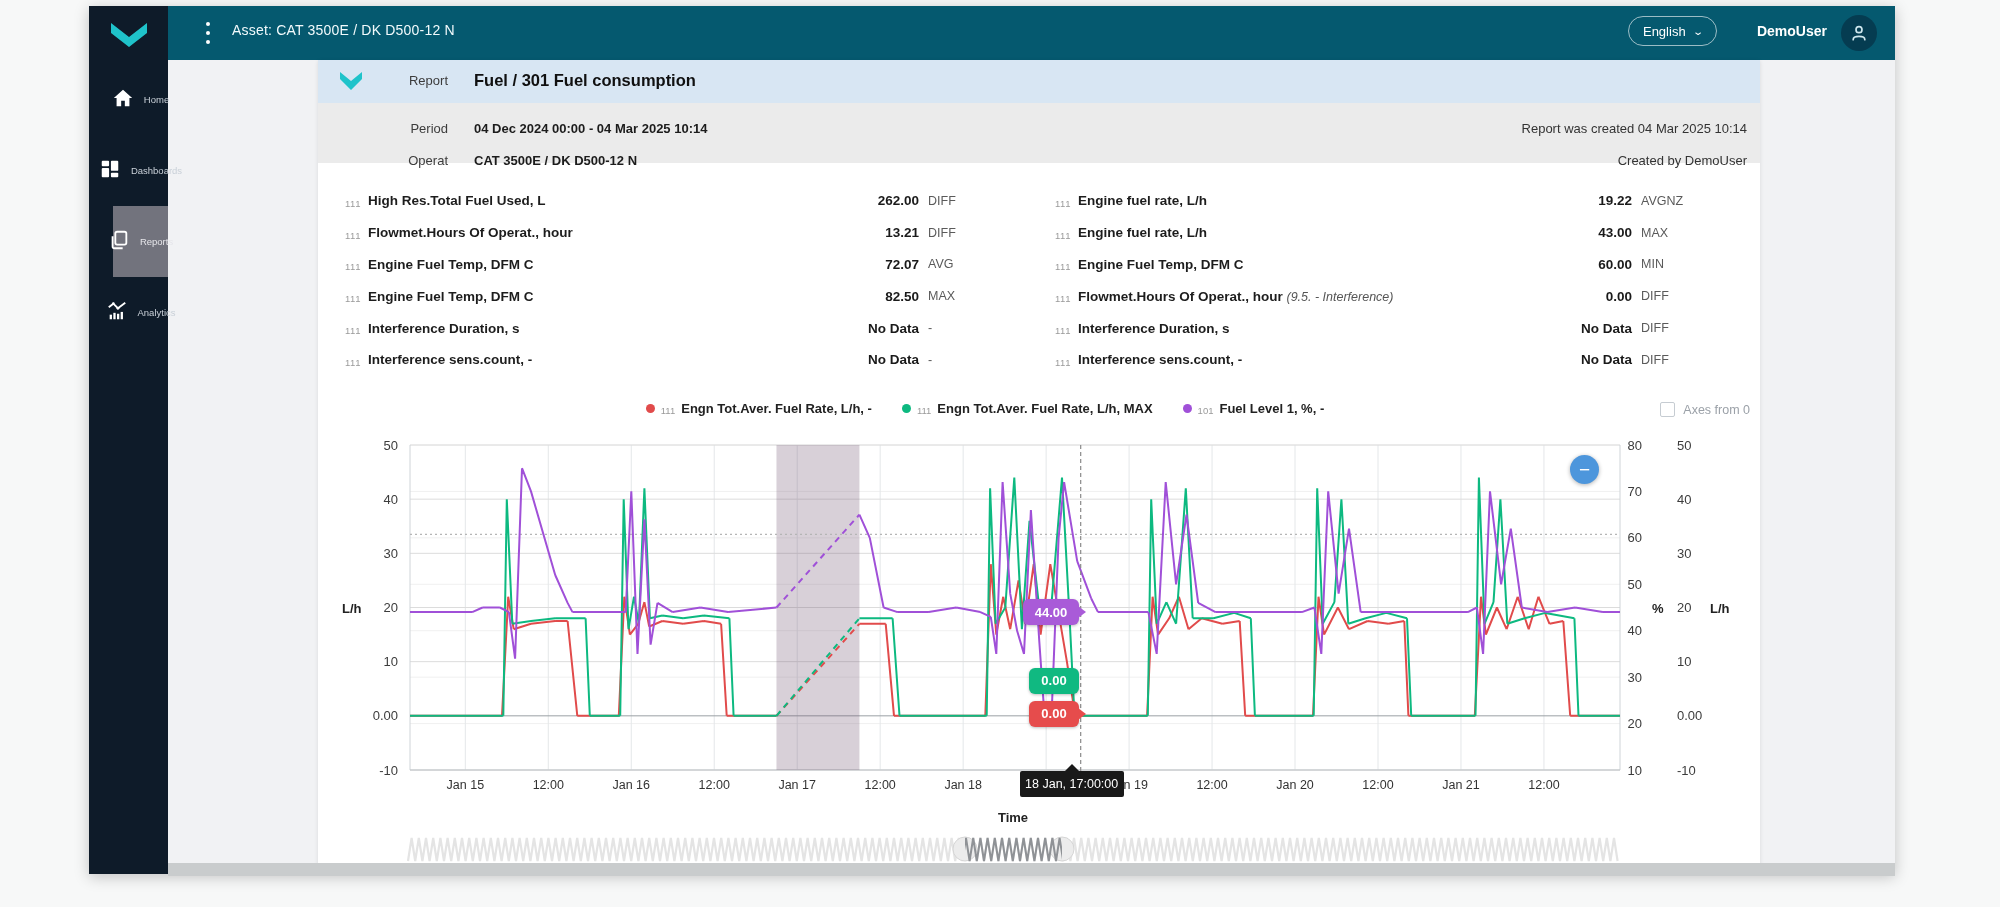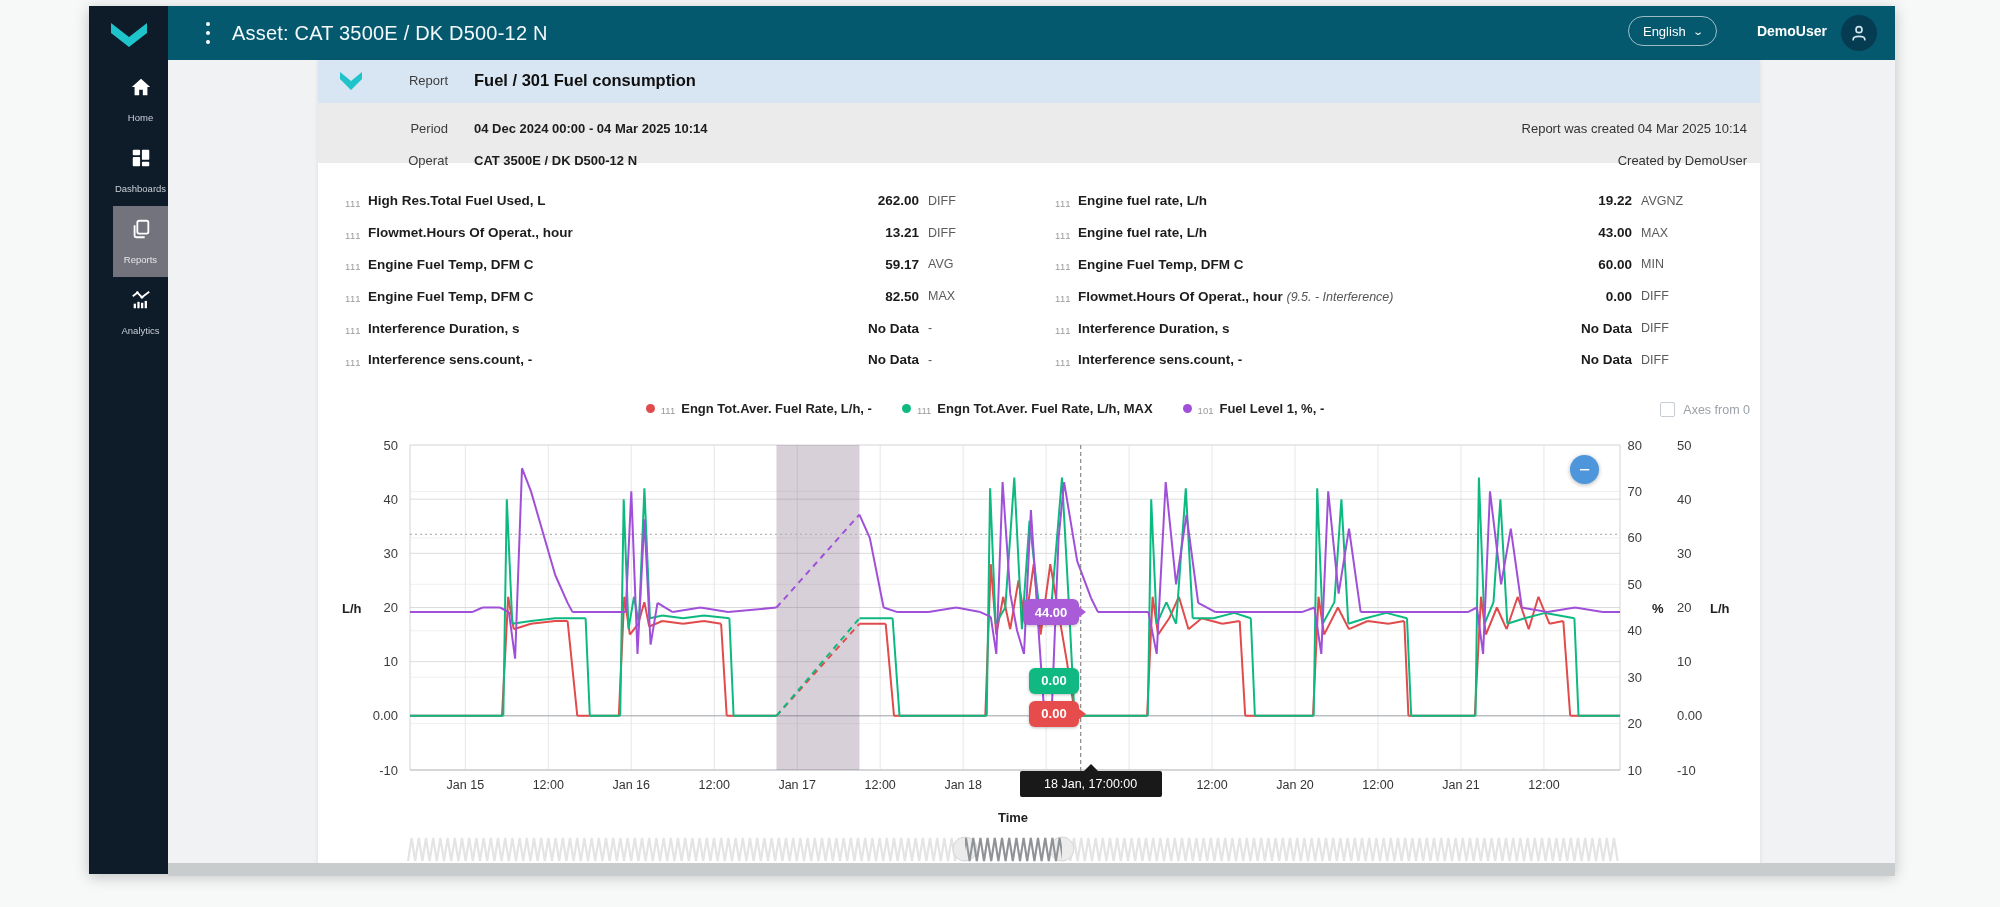--- a/index.html
+++ b/index.html
@@ -7,31 +7,31 @@
   body {
     width:2000px; height:907px; position:relative; overflow:hidden;
     background:#f7f8f8; font-family:"Liberation Sans", sans-serif; color:#222;
   }
   .app { position:absolute; left:89px; top:6px; width:1806px; height:868px;
          background:#f1f2f4; box-shadow:0 3px 14px rgba(0,0,0,.22); }
   
   .topbar { position:absolute; left:79px; top:0; width:1727px; height:54px; background:#05596f; }
   .kebab { position:absolute; left:38px; top:16px; width:6px; height:22px; display:flex; flex-direction:column; justify-content:space-between; cursor:pointer; }
   .kebab i { width:4px; height:4px; border-radius:50%; background:#fff; }
-  .topbar-title { position:absolute; left:64px; top:16px; font-size:20px; color:#f2fafc; letter-spacing:.2px; }
+  .topbar-title { position:absolute; left:64px; top:16px; font-size:14px; color:#f2fafc; letter-spacing:.2px; }
   .lang-btn { position:absolute; right:178px; top:10px; height:30px; padding:0 14px; border:1px solid rgba(255,255,255,.6);
               border-radius:15px; color:#fff; font-size:13px; display:flex; align-items:center; gap:8px; cursor:pointer; }
   .lang-caret { font-size:10px; transform:scaleX(1.4); }
   .username { position:absolute; right:68px; top:17px; color:#fff; font-size:14px; font-weight:600; }
   .avatar { position:absolute; right:18px; top:9px; width:36px; height:36px; border-radius:50%; background:#053c51;
             display:flex; align-items:center; justify-content:center; cursor:pointer; }
   
   .sidebar { position:absolute; left:0; top:0; width:79px; height:868px; background:#0e1b29; }
   .logo { height:58px; display:flex; align-items:center; justify-content:center; }
-  .side-item { height:71px; display:flex; flex-direction:column; align-items:center; justify-content:center; gap:10px; cursor:pointer;margin-left:24px; }
+  .side-item { height:71px; display:flex; flex-direction:row; align-items:center; justify-content:center; gap:10px; cursor:pointer;margin-left:24px; }
   .side-item .lbl { font-size:9.5px; color:#c9d0d8; }
   .side-item.active { background:#72737d; }
   .side-item.active .lbl { color:#e6e6ea; }
   
   .card { position:absolute; left:229px; top:54px; width:1442px; height:809px; background:#fff; box-shadow:0 1px 4px rgba(0,0,0,.10); }
   .card-head { position:absolute; left:0; top:0; width:100%; height:43px; background:#d8e6f3; }
   .card-head .chev { position:absolute; left:20px; top:11px; }
   .lbl-col { position:absolute; left:0; width:130px; text-align:right; font-size:13px; color:#3c3c3c; }
   .report-title { position:absolute; left:156px; top:11px; font-size:16.5px; font-weight:700; color:#101010; }
   .meta { position:absolute; left:0; top:43px; width:100%; height:60px; background:#ebebeb; }
@@ -172,21 +172,21 @@
         </div>
         <div class="stat-row">
           <span class="stat-prefix">111</span>
           <span class="stat-label">Flowmet.Hours Of Operat., hour</span>
           <span class="stat-value">13.21</span>
           <span class="stat-agg">DIFF</span>
         </div>
         <div class="stat-row">
           <span class="stat-prefix">111</span>
           <span class="stat-label">Engine Fuel Temp, DFM C</span>
-          <span class="stat-value">59.17</span>
+          <span class="stat-value">72.07</span>
           <span class="stat-agg">AVG</span>
         </div>
         <div class="stat-row">
           <span class="stat-prefix">111</span>
           <span class="stat-label">Engine Fuel Temp, DFM C</span>
           <span class="stat-value">82.50</span>
           <span class="stat-agg">MAX</span>
         </div>
         <div class="stat-row">
           <span class="stat-prefix">111</span>
@@ -344,21 +344,21 @@
             <text x="1225.942857142857" y="352" text-anchor="middle" font-size="12.5" fill="#333">12:00</text>
           </svg></div>
       <div class="axis-unit" style="left:24px; top:164px;">L/h</div>
       <div class="axis-unit" style="left:1334px; top:164px;">%</div>
       <div class="axis-unit" style="left:1392px; top:164px;">L/h</div>
       <div class="time-label">Time</div>
       <div class="zoom-out-btn">−</div>
     <div class="marker" style="left: 705px; top: 162.143px; width: 56px; background: rgb(169, 91, 216);">44.00<span class="arrow" style="border-left-color: rgb(169, 91, 216);"></span></div>
         <div class="marker" style="left: 711px; top: 230.833px; width: 50px; background: rgb(16, 185, 129);">0.00</div>
         <div class="marker" style="left: 711px; top: 263.833px; width: 50px; background: rgb(230, 76, 76);">0.00<span class="arrow" style="border-left-color: rgb(230, 76, 76);"></span></div>
-        <div class="xtip" style="left: 701.686px; top: 334px; width: 142px;"><span class="notch"></span>18 Jan, 17:00:00</div>
+        <div class="xtip" style="left: 701.686px; top: 334px; width: 104px;"><span class="notch"></span>18 Jan, 17:00:00</div>
       </div>
 
     <div class="navigator"><svg width="1442" height="31">
           <path d="M90 27 L93.6 4 L97.2 27 L100.8 4 L104.4 27 L108.0 4 L111.6 27 L115.2 4 L118.8 27 L122.4 4 L126.0 27 L129.6 4 L133.2 27 L136.8 4 L140.4 27 L144.0 4 L147.6 27 L151.2 4 L154.8 27 L158.4 4 L162.0 27 L165.6 4 L169.2 27 L172.8 4 L176.4 27 L180.0 4 L183.6 27 L187.2 4 L190.8 27 L194.4 4 L198.0 27 L201.6 4 L205.2 27 L208.8 4 L212.4 27 L216.0 4 L219.6 27 L223.2 4 L226.8 27 L230.4 4 L234.0 27 L237.6 4 L241.2 27 L244.8 4 L248.4 27 L252.0 4 L255.6 27 L259.2 4 L262.8 27 L266.4 4 L270.0 27 L273.6 4 L277.2 27 L280.8 4 L284.4 27 L288.0 4 L291.6 27 L295.2 4 L298.8 27 L302.4 4 L306.0 27 L309.6 4 L313.2 27 L316.8 4 L320.4 27 L324.0 4 L327.6 27 L331.2 4 L334.8 27 L338.4 4 L342.0 27 L345.6 4 L349.2 27 L352.8 4 L356.4 27 L360.0 4 L363.6 27 L367.2 4 L370.8 27 L374.4 4 L378.0 27 L381.6 4 L385.2 27 L388.8 4 L392.4 27 L396.0 4 L399.6 27 L403.2 4 L406.8 27 L410.4 4 L414.0 27 L417.6 4 L421.2 27 L424.8 4 L428.4 27 L432.0 4 L435.6 27 L439.2 4 L442.8 27 L446.4 4 L450.0 27 L453.6 4 L457.2 27 L460.8 4 L464.4 27 L468.0 4 L471.6 27 L475.2 4 L478.8 27 L482.4 4 L486.0 27 L489.6 4 L493.2 27 L496.8 4 L500.4 27 L504.0 4 L507.6 27 L511.2 4 L514.8 27 L518.4 4 L522.0 27 L525.6 4 L529.2 27 L532.8 4 L536.4 27 L540.0 4 L543.6 27 L547.2 4 L550.8 27 L554.4 4 L558.0 27 L561.6 4 L565.2 27 L568.8 4 L572.4 27 L576.0 4 L579.6 27 L583.2 4 L586.8 27 L590.4 4 L594.0 27 L597.6 4 L601.2 27 L604.8 4 L608.4 27 L612.0 4 L615.6 27 L619.2 4 L622.8 27 L626.4 4 L630.0 27 L633.6 4 L637.2 27 L640.8 4 L644.4 27 L648.0 4 L651.6 27 L655.2 4 L658.8 27 L662.4 4 L666.0 27 L669.6 4 L673.2 27 L676.8 4 L680.4 27 L684.0 4 L687.6 27 L691.2 4 L694.8 27 L698.4 4 L702.0 27 L705.6 4 L709.2 27 L712.8 4 L716.4 27 L720.0 4 L723.6 27 L727.2 4 L730.8 27 L734.4 4 L738.0 27 L741.6 4 L745.2 27 L748.8 4 L752.4 27 L756.0 4 L759.6 27 L763.2 4 L766.8 27 L770.4 4 L774.0 27 L777.6 4 L781.2 27 L784.8 4 L788.4 27 L792.0 4 L795.6 27 L799.2 4 L802.8 27 L806.4 4 L810.0 27 L813.6 4 L817.2 27 L820.8 4 L824.4 27 L828.0 4 L831.6 27 L835.2 4 L838.8 27 L842.4 4 L846.0 27 L849.6 4 L853.2 27 L856.8 4 L860.4 27 L864.0 4 L867.6 27 L871.2 4 L874.8 27 L878.4 4 L882.0 27 L885.6 4 L889.2 27 L892.8 4 L896.4 27 L900.0 4 L903.6 27 L907.2 4 L910.8 27 L914.4 4 L918.0 27 L921.6 4 L925.2 27 L928.8 4 L932.4 27 L936.0 4 L939.6 27 L943.2 4 L946.8 27 L950.4 4 L954.0 27 L957.6 4 L961.2 27 L964.8 4 L968.4 27 L972.0 4 L975.6 27 L979.2 4 L982.8 27 L986.4 4 L990.0 27 L993.6 4 L997.2 27 L1000.8 4 L1004.4 27 L1008.0 4 L1011.6 27 L1015.2 4 L1018.8 27 L1022.4 4 L1026.0 27 L1029.6 4 L1033.2 27 L1036.8 4 L1040.4 27 L1044.0 4 L1047.6 27 L1051.2 4 L1054.8 27 L1058.4 4 L1062.0 27 L1065.6 4 L1069.2 27 L1072.8 4 L1076.4 27 L1080.0 4 L1083.6 27 L1087.2 4 L1090.8 27 L1094.4 4 L1098.0 27 L1101.6 4 L1105.2 27 L1108.8 4 L1112.4 27 L1116.0 4 L1119.6 27 L1123.2 4 L1126.8 27 L1130.4 4 L1134.0 27 L1137.6 4 L1141.2 27 L1144.8 4 L1148.4 27 L1152.0 4 L1155.6 27 L1159.2 4 L1162.8 27 L1166.4 4 L1170.0 27 L1173.6 4 L1177.2 27 L1180.8 4 L1184.4 27 L1188.0 4 L1191.6 27 L1195.2 4 L1198.8 27 L1202.4 4 L1206.0 27 L1209.6 4 L1213.2 27 L1216.8 4 L1220.4 27 L1224.0 4 L1227.6 27 L1231.2 4 L1234.8 27 L1238.4 4 L1242.0 27 L1245.6 4 L1249.2 27 L1252.8 4 L1256.4 27 L1260.0 4 L1263.6 27 L1267.2 4 L1270.8 27 L1274.4 4 L1278.0 27 L1281.6 4 L1285.2 27 L1288.8 4 L1292.4 27 L1296.0 4 L1299.6 27" fill="none" stroke="#e4e4e4" stroke-width="2.2"></path>
           <defs>
             <clipPath id="navclip">
               <rect x="647" y="0" width="97" height="31"></rect>
             </clipPath>
           </defs>
           <circle cx="647" cy="15" r="12" fill="#ececec" stroke="#d6d6d6"></circle>

